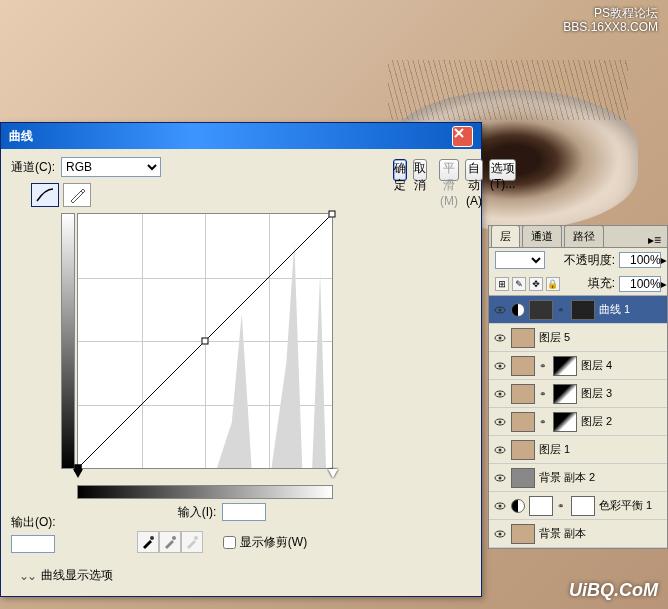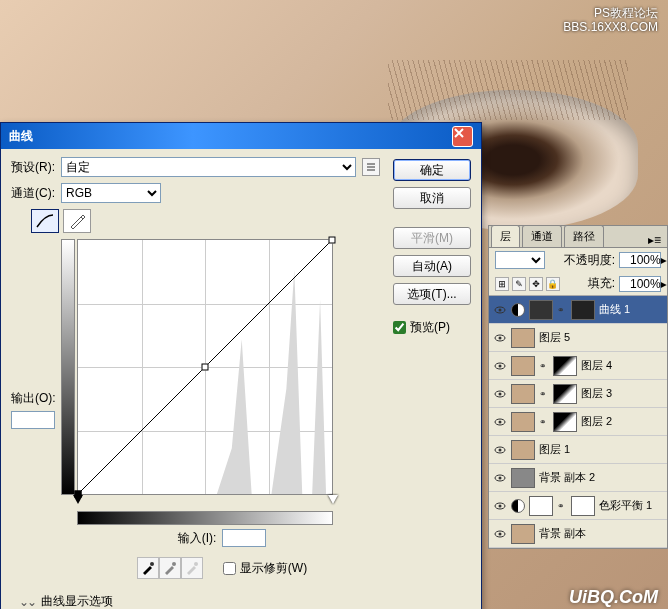--- a/index.html
+++ b/index.html
@@ -4,44 +4,44 @@
 <style>
 * { margin: 0; padding: 0; box-sizing: border-box; font-family: "Microsoft YaHei", SimSun, Arial, sans-serif; font-size: 12px; }
 body { width: 668px; height: 609px; background: #d6baa0; position: relative; overflow: hidden; }
 
 
 .bg-photo { position: absolute; inset: 0; background: linear-gradient(135deg, #e8cdb2 0%, #d4b89e 30%, #c8a988 50%, #b89578 100%); }
 .bg-eye { position: absolute; top: 90px; right: 30px; width: 250px; height: 140px; border-radius: 50% / 40%; background: radial-gradient(ellipse at center, #2a1810 15%, #4a3020 25%, #b8a088 40%, #e8d8c8 60%); box-shadow: inset 0 10px 20px rgba(0,0,0,0.3); }
 .bg-lashes { position: absolute; top: 60px; right: 40px; width: 240px; height: 60px; background: repeating-linear-gradient(75deg, transparent 0 4px, rgba(90,60,40,0.5) 4px 5px); opacity: 0.6; }
 
 .watermark-top { position: absolute; top: 6px; right: 10px; color: #fff; text-shadow: 0 0 3px #000; font-size: 11px; text-align: right; line-height: 14px; }
-.watermark-bottom { position: absolute; bottom: 1px; right: 10px; color: #fff; text-shadow: 0 0 4px rgba(0,0,0,0.6); font-size: 18px; font-weight: bold; font-style: italic; }
+.watermark-bottom { position: absolute; bottom: 8px; right: 10px; color: #fff; text-shadow: 0 0 4px rgba(0,0,0,0.6); font-size: 18px; font-weight: bold; font-style: italic; }
 
 
 .dialog { position: absolute; top: 122px; left: 0; width: 482px; background: #ece9d8; border: 1px solid #0a246a; box-shadow: 2px 2px 6px rgba(0,0,0,0.3); }
 .titlebar { height: 26px; background: linear-gradient(to right, #0a5bc4, #3d95ff 40%, #0a5bc4 100%); display: flex; align-items: center; padding: 0 8px 0 8px; }
 .titlebar-text { color: #fff; font-weight: bold; flex: 1; }
 .close-btn { width: 21px; height: 21px; background: #e45847; border: 1px solid #fff; border-radius: 3px; color: #fff; text-align: center; line-height: 18px; font-weight: bold; cursor: pointer; }
 .dialog-body { padding: 8px 10px 12px 10px; display: flex; gap: 10px; }
 .left-col { flex: 1; }
-.right-col { width: 78px; display: flex; flex-direction: column; gap: 6px; padding-top: 2px; }
+.right-col { width: 78px; display: flex; flex-direction: row; gap: 6px; padding-top: 2px; }
 
 .row { display: flex; align-items: center; gap: 6px; margin-bottom: 6px; }
 .label { font-size: 12px; }
 select { border: 1px solid #7f9db9; height: 20px; background: #fff; font-size: 12px; }
 .preset-select { width: 295px; }
 .channel-select { width: 100px; color: #000; }
 
 .small-icon-btn { width: 18px; height: 18px; border: 1px solid #999; background: #f5f5f5; display: inline-flex; align-items: center; justify-content: center; cursor: pointer; }
 
 .curve-tools { display: flex; gap: 4px; margin: 4px 0 0 20px; }
 .tool-btn { width: 28px; height: 24px; border: 1px solid #999; background: #fff; display: flex; align-items: center; justify-content: center; cursor: pointer; }
 .tool-btn.active { border: 1px solid #0a246a; background: #e8f0ff; }
 
-.curve-area { display: flex; margin-top: 6px; }
+.curve-area { display: flex; margin-top: 6px; align-items: flex-end; }
 .output-label { writing-mode: horizontal-tb; width: 50px; display: flex; flex-direction: column; justify-content: center; align-items: flex-start; gap: 4px; font-size: 12px; }
 .output-input { width: 44px; height: 18px; border: 1px solid #7f9db9; }
 
 .curve-main { flex: 1; }
 .gradient-v { width: 14px; height: 256px; background: linear-gradient(to bottom, #fff, #000); border: 1px solid #888; }
 .curve-wrap { display: flex; gap: 2px; }
 .curve-box { width: 256px; height: 256px; border: 1px solid #888; background: #fff; position: relative; }
 .grid-line-v { position: absolute; top: 0; bottom: 0; border-left: 1px solid #ccc; }
 .grid-line-h { position: absolute; left: 0; right: 0; border-top: 1px solid #ccc; }
 .histogram { position: absolute; inset: 0; }
@@ -117,31 +117,20 @@
   <div class="titlebar">
     <span class="titlebar-text">曲线</span>
     <div class="close-btn">
       <svg width="12" height="12" viewBox="0 0 12 12">
           <path d="M2 2 L10 10 M10 2 L2 10" stroke="#fff" stroke-width="2"></path>
         </svg>
     </div>
   </div>
   <div class="dialog-body">
     <div class="left-col">
-      <div class="row">
-        <span class="label">预设(R):</span>
-        <select class="preset-select">
-          <option>自定</option>
-        </select>
-        <span class="small-icon-btn">
-          <svg width="10" height="10" viewBox="0 0 10 10">
-              <path d="M1 2h8M1 5h8M1 8h8" stroke="#333"></path>
-            </svg>
-        </span>
-      </div>
       <div class="row" style="">
         <span class="label">通道(C):</span>
         <select class="channel-select">
           <option>RGB</option>
         </select>
       </div>
       <div class="curve-tools">
         <div class="tool-btn active">
           <svg width="20" height="16" viewBox="0 0 20 16">
               <path d="M2 14 Q10 2 18 2" stroke="#000" fill="none" stroke-width="1.5"></path>

